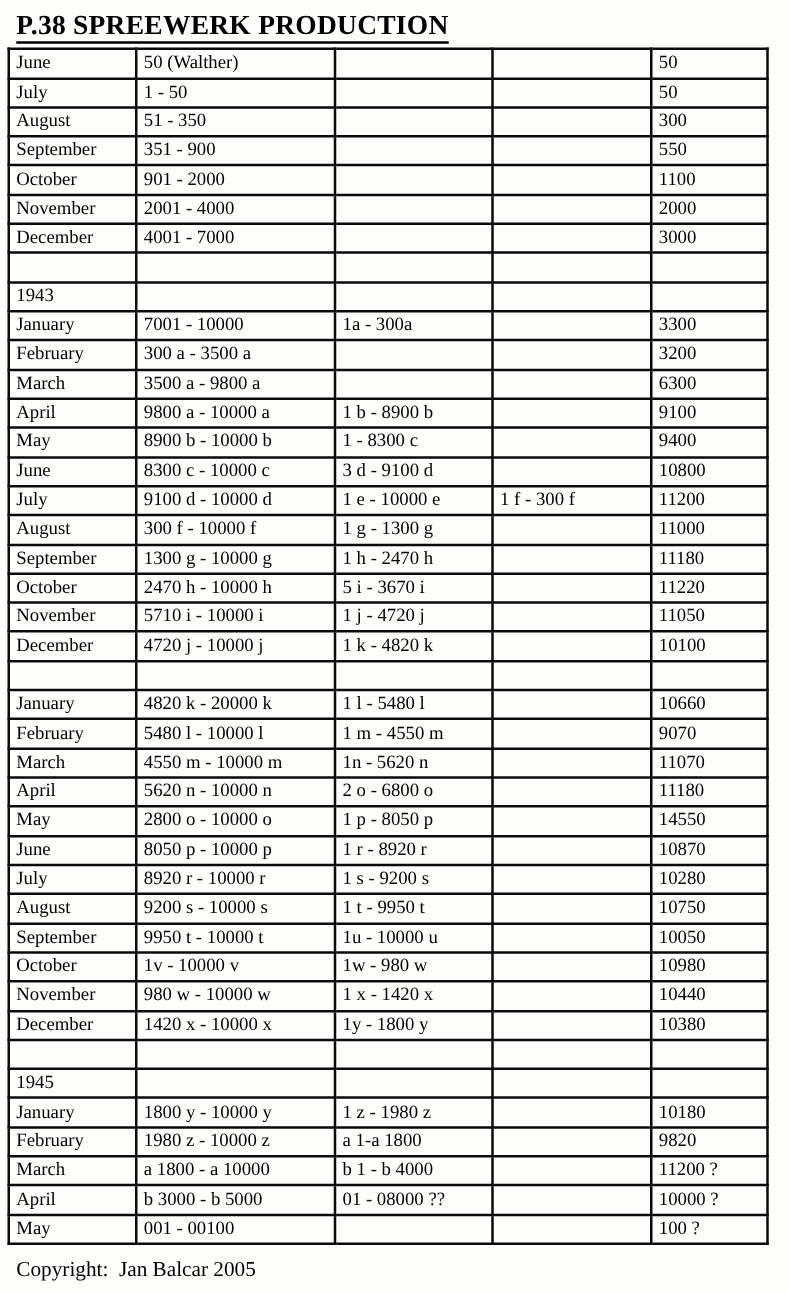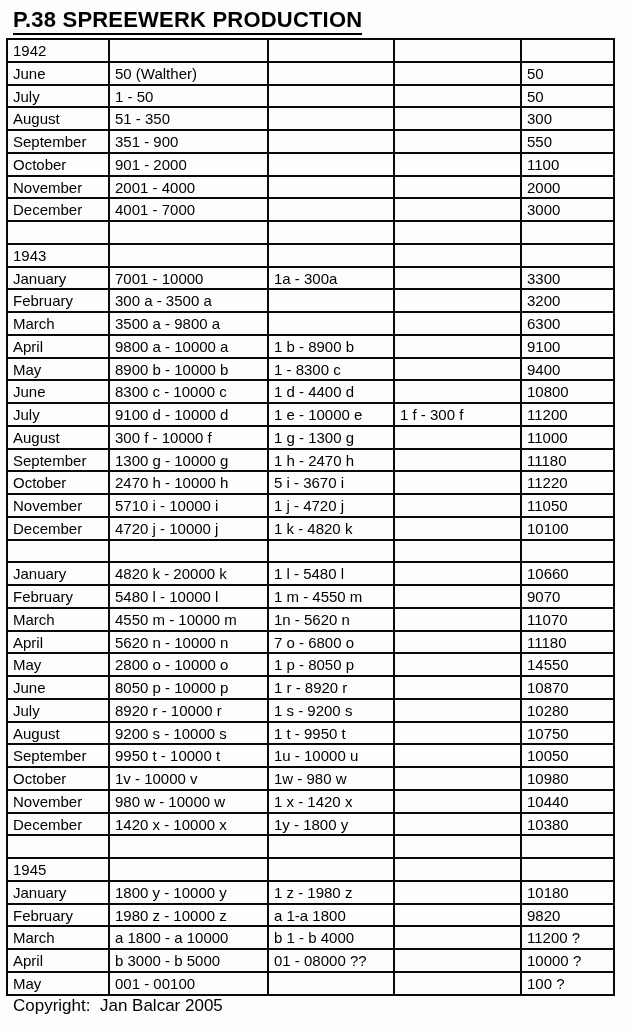--- a/index.html
+++ b/index.html
@@ -9,20 +9,21 @@
     height: 1034px;
     background: #fdfdfc;
     font-family: "Liberation Sans", sans-serif;
     color: #000;
     overflow: hidden;
   }
   .page {
     position: relative;
     width: 506px;
     height: 1034px;
+    font-family: Liberation Serif, serif;
   }
   .title {
     display: inline-block;
     margin: 8px 0 0 13px;
     font-size: 22px;
     font-weight: bold;
     letter-spacing: 0.2px;
     border-bottom: 2px solid #000;
     padding-bottom: 1px;
     line-height: 1.1;
@@ -38,47 +39,40 @@
     border: 2px solid #0a0a0a;
     font-size: 15px;
     line-height: 1;
     padding: 0 2px 0 5px;
     white-space: nowrap;
     overflow: hidden;
     vertical-align: middle;
     height: 20px;
   }
   .footer {
-    margin: 0 0 0 13px;
+    margin: 10px 0 0 13px;
     font-size: 17px;
     white-space: pre;
   }
 </style>
 </head>
 <body>
 
 <div class="page">
   <div class="title">P.38 SPREEWERK PRODUCTION</div>
   <table class="prod-table">
     <colgroup>
       <col style="width:102px">
       <col style="width:159px">
       <col style="width:126px">
       <col style="width:127px">
       <col style="width:93px">
     </colgroup>
     <tbody>
         <tr>
-          <td>1942</td>
-          <td></td>
-          <td></td>
-          <td></td>
-          <td></td>
-        </tr>
-        <tr>
           <td>June</td>
           <td>50 (Walther)</td>
           <td></td>
           <td></td>
           <td>50</td>
         </tr>
         <tr>
           <td>July</td>
           <td>1 - 50</td>
           <td></td>
@@ -165,21 +159,21 @@
         <tr>
           <td>May</td>
           <td>8900 b - 10000 b</td>
           <td>1 - 8300 c</td>
           <td></td>
           <td>9400</td>
         </tr>
         <tr>
           <td>June</td>
           <td>8300 c - 10000 c</td>
-          <td>1 d - 4400 d</td>
+          <td>3 d - 9100 d</td>
           <td></td>
           <td>10800</td>
         </tr>
         <tr>
           <td>July</td>
           <td>9100 d - 10000 d</td>
           <td>1 e - 10000 e</td>
           <td>1 f - 300 f</td>
           <td>11200</td>
         </tr>
@@ -242,21 +236,21 @@
         <tr>
           <td>March</td>
           <td>4550 m - 10000 m</td>
           <td>1n - 5620 n</td>
           <td></td>
           <td>11070</td>
         </tr>
         <tr>
           <td>April</td>
           <td>5620 n - 10000 n</td>
-          <td>7 o - 6800 o</td>
+          <td>2 o - 6800 o</td>
           <td></td>
           <td>11180</td>
         </tr>
         <tr>
           <td>May</td>
           <td>2800 o - 10000 o</td>
           <td>1 p - 8050 p</td>
           <td></td>
           <td>14550</td>
         </tr>

